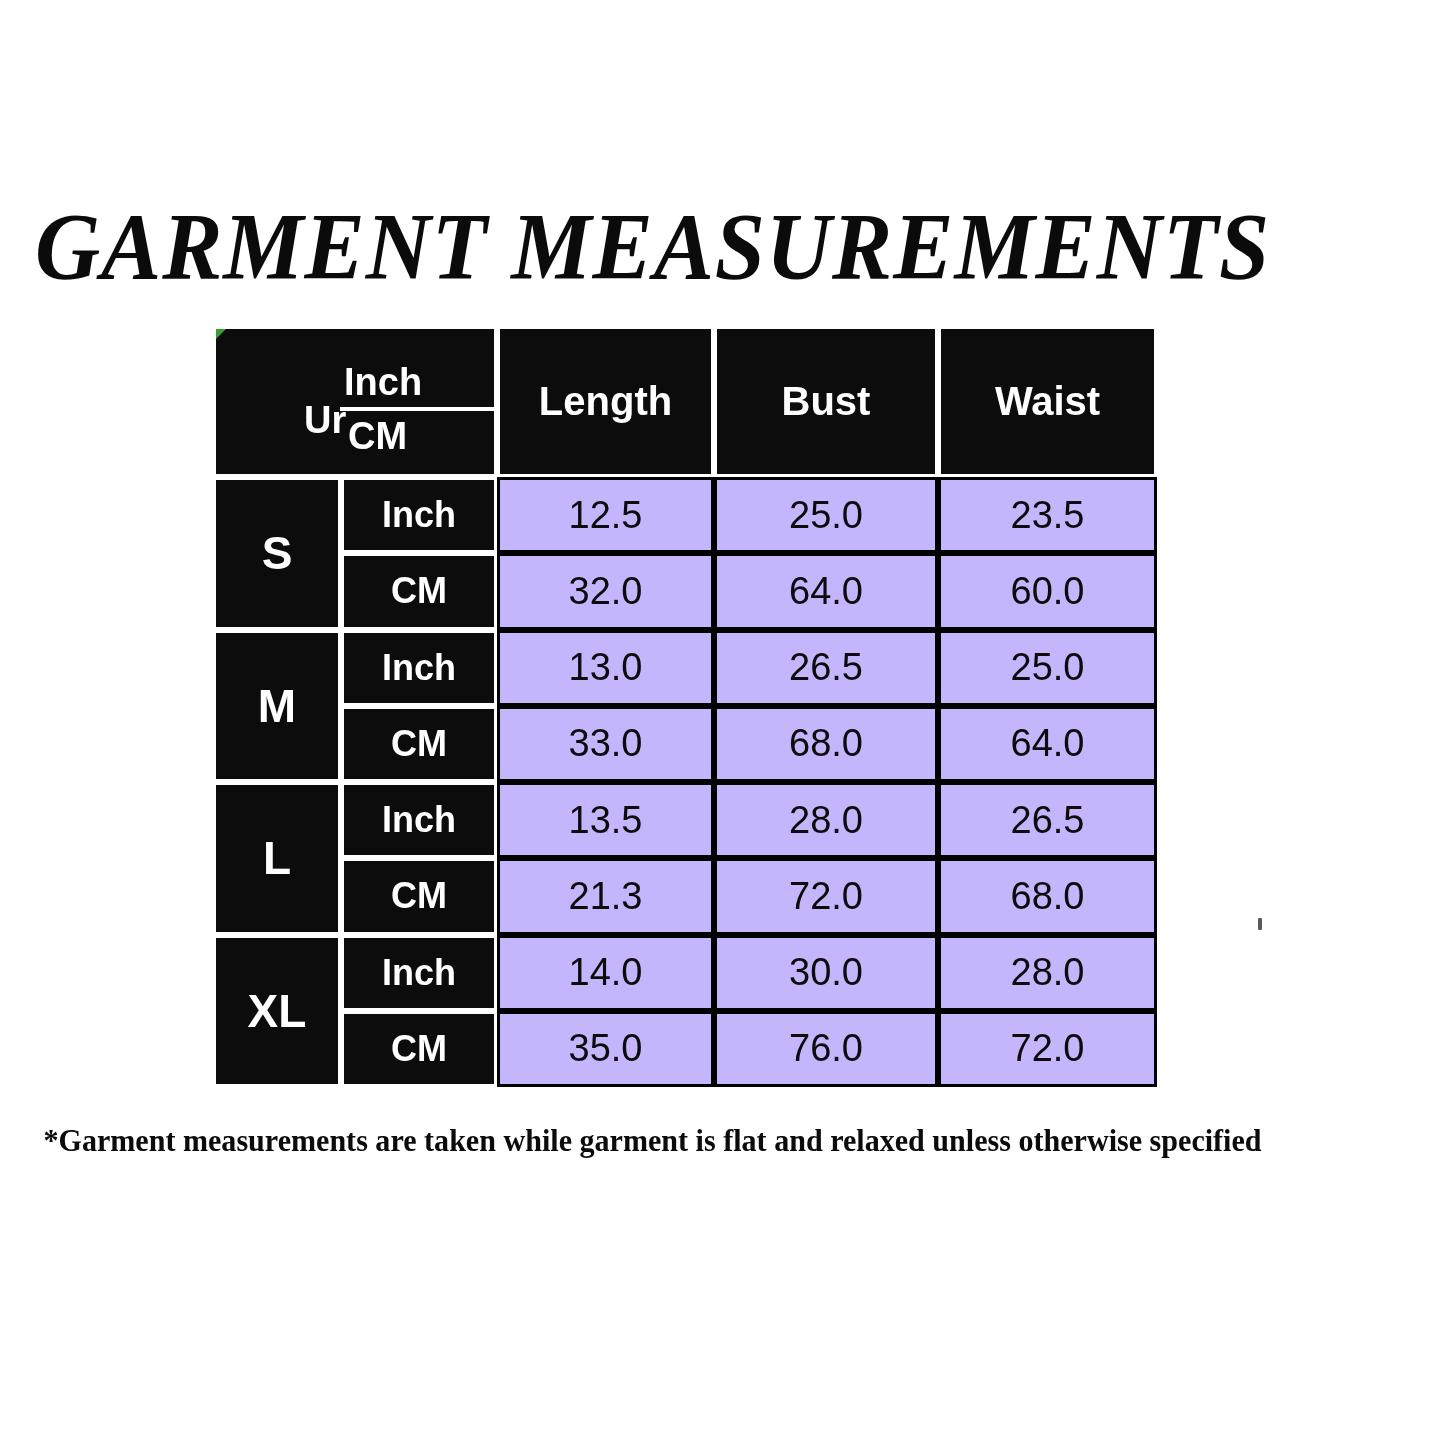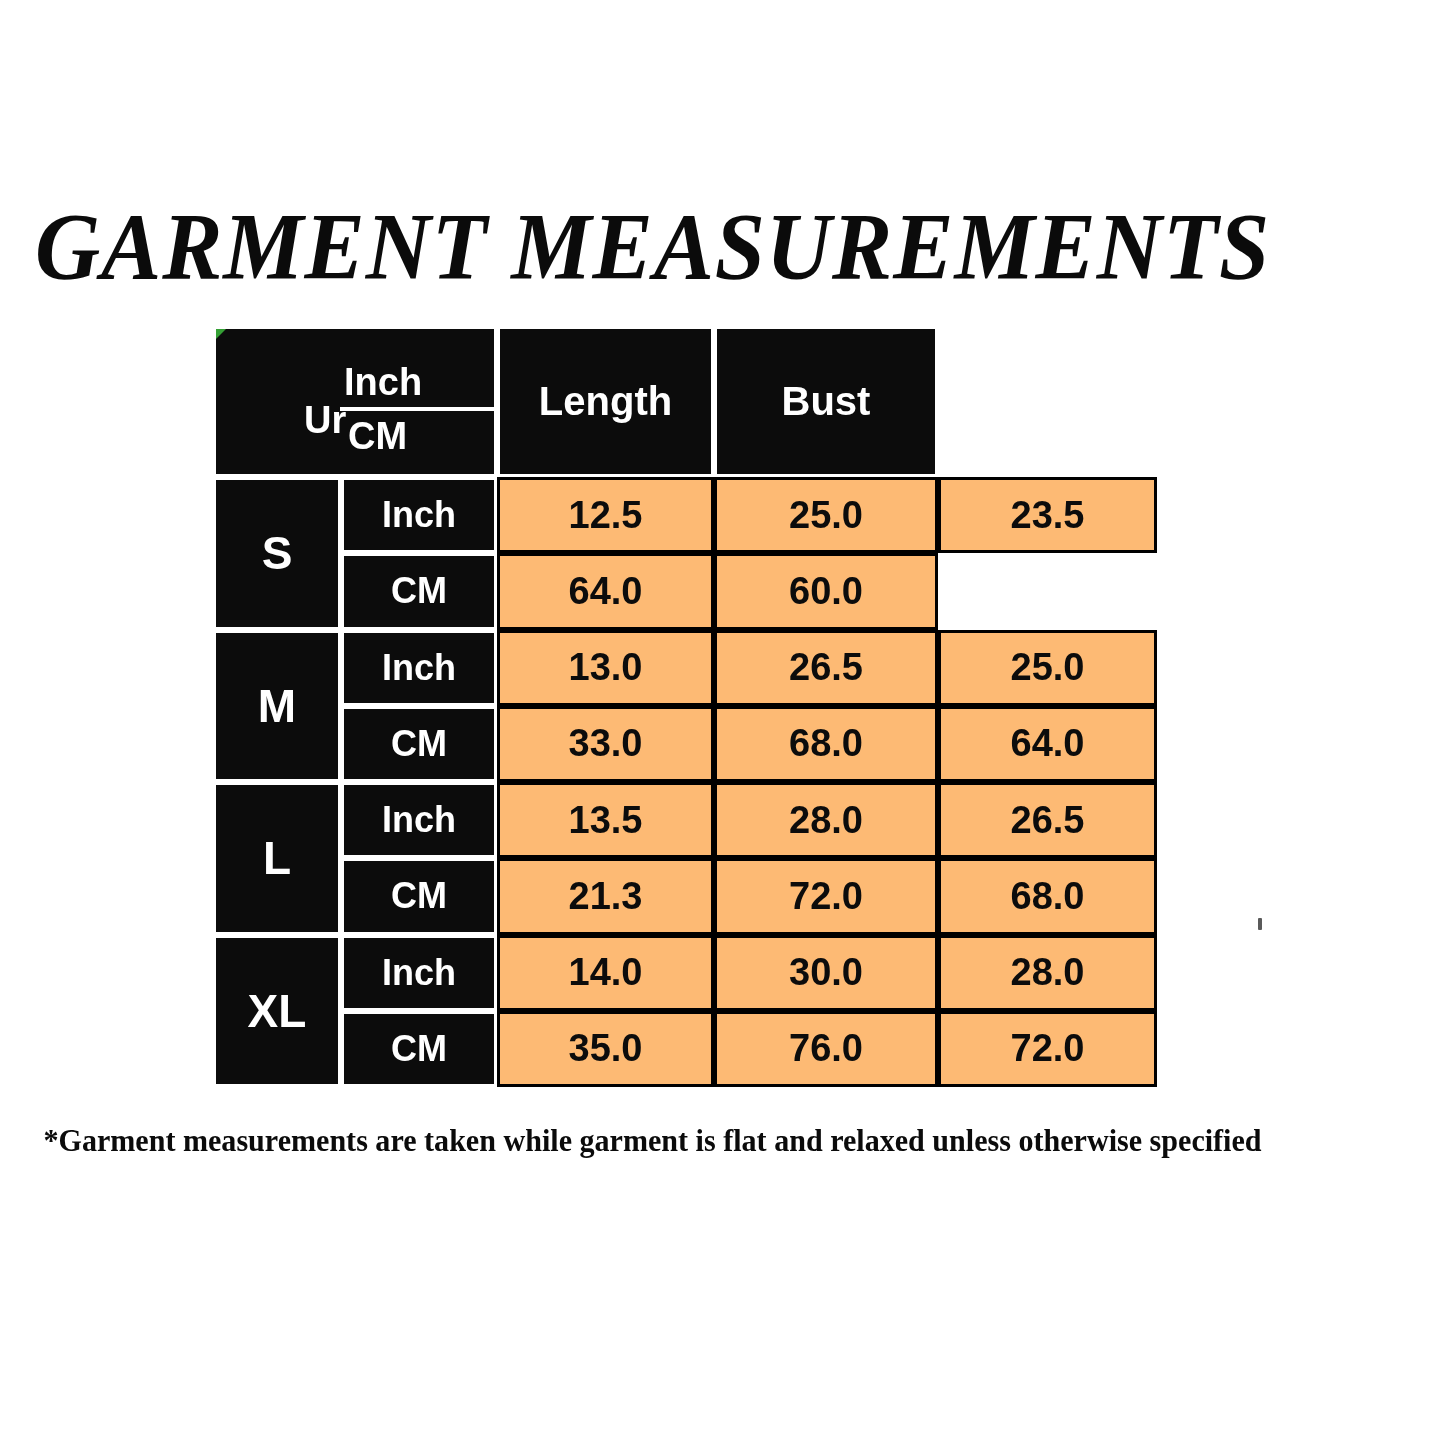--- a/index.html
+++ b/index.html
@@ -10,23 +10,23 @@
          font-family:"Liberation Serif",serif;font-weight:bold;font-style:italic;
          font-size:95px;color:#0b0b0b;white-space:nowrap;
          transform:scaleX(.95);transform-origin:center;letter-spacing:1px;}
   
   .tbl{position:absolute;left:213px;top:326px;width:944px;height:761px;
        display:grid;grid-template-columns:128px 156px 217px 224px 219px;
        grid-template-rows:151px repeat(8,1fr);}
   .bcell{background:#0c0c0c;border:3px solid #ffffff;color:#ffffff;
          display:flex;align-items:center;justify-content:center;
          font-weight:bold;position:relative;}
-  .dcell{background:#fdba74;border:3px solid #000000;color:#0c0c0c;
+  .dcell{background:#c4b5fd;border:3px solid #000000;color:#0c0c0c;
          display:flex;align-items:center;justify-content:center;
-         font-weight:bold;font-size:38px;}
+         font-weight:normal;font-size:38px;}
   .hlabel{font-size:40px;}
   .ulabel{font-size:36px;}
   .slabel{font-size:46px;}
   .unit-head{grid-column:1/3;grid-row:1;}
   .corner{position:absolute;top:0;left:0;width:0;height:0;
           border-top:10px solid #35a035;border-right:10px solid transparent;}
   .unit-partial{position:absolute;left:88px;top:72px;font-size:38px;line-height:1;}
   .frac{position:absolute;left:124px;right:-3px;top:34px;text-align:left;line-height:1;}
   .frac-top{font-size:38px;padding:0 0 6px 4px;border-bottom:4px solid #ffffff;}
   .frac-bot{font-size:38px;padding:6px 0 0 8px;}
@@ -49,27 +49,29 @@
     <div class="bcell unit-head">
       <span class="corner"></span>
       <span class="unit-partial">Ur</span>
       <span class="frac">
         <span class="frac-top" style="display:block;">Inch</span>
         <span class="frac-bot" style="display:block;">CM</span>
       </span>
     </div>
     <div class="bcell hlabel">Length</div>
     <div class="bcell hlabel">Bust</div>
+    <div class="bcell hlabel">Waist</div>
 
     <div class="bcell slabel" style="grid-column:1;grid-row:2/span 2;">S</div>
     <div class="bcell ulabel" style="grid-column:2;grid-row:2;">Inch</div>
     <div class="dcell" style="grid-row:2;">12.5</div>
     <div class="dcell" style="grid-row:2;">25.0</div>
     <div class="dcell" style="grid-row:2;">23.5</div>
     <div class="bcell ulabel" style="grid-column:2;grid-row:3;">CM</div>
+    <div class="dcell" style="grid-row:3;">32.0</div>
     <div class="dcell" style="grid-row:3;">64.0</div>
     <div class="dcell" style="grid-row:3;">60.0</div>
 
     <div class="bcell slabel" style="grid-column:1;grid-row:4/span 2;">M</div>
     <div class="bcell ulabel" style="grid-column:2;grid-row:4;">Inch</div>
     <div class="dcell" style="grid-row:4;">13.0</div>
     <div class="dcell" style="grid-row:4;">26.5</div>
     <div class="dcell" style="grid-row:4;">25.0</div>
     <div class="bcell ulabel" style="grid-column:2;grid-row:5;">CM</div>
     <div class="dcell" style="grid-row:5;text-align:right;">33.0</div>

